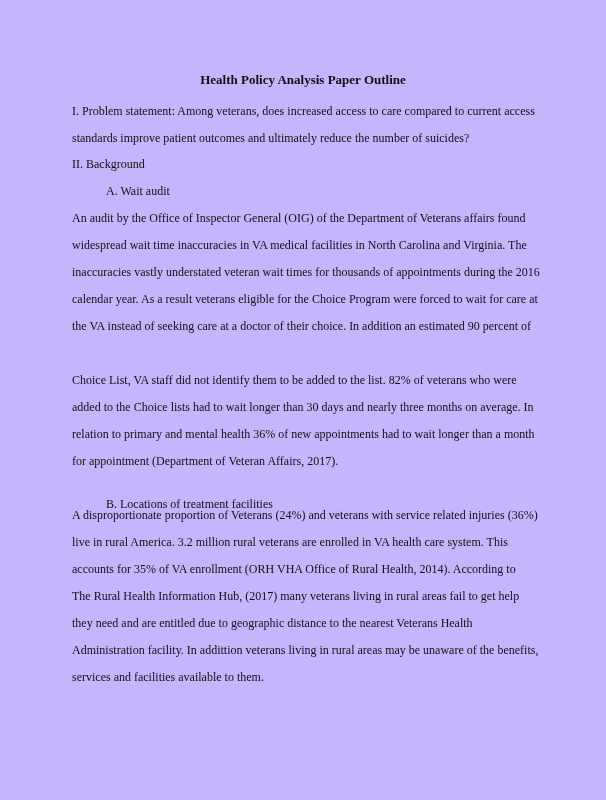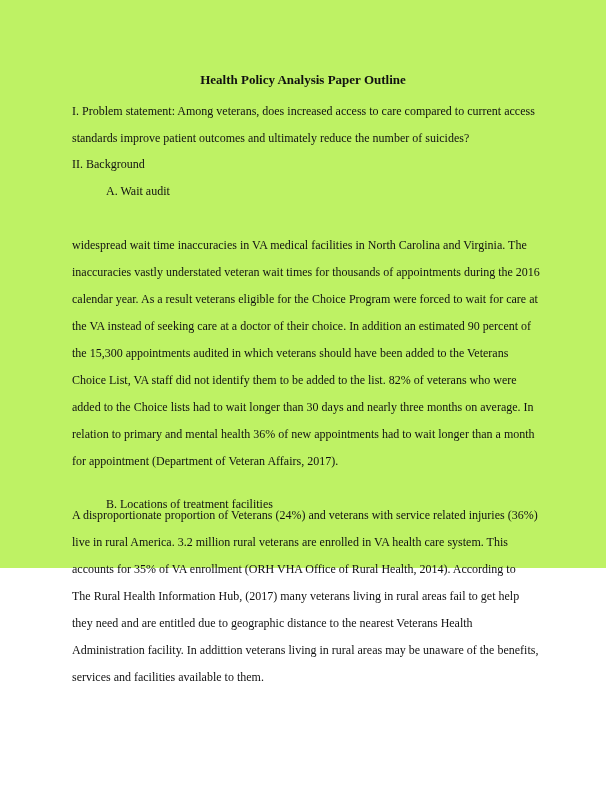--- a/index.html
+++ b/index.html
@@ -1,41 +1,41 @@
 <!DOCTYPE html>
 <html><head>
 <meta charset="utf-8">
 <style>
   html, body { margin: 0; padding: 0; background: #ffffff; }
   body { width: 606px; height: 800px; position: relative; overflow: hidden;
          font-family: "Liberation Serif", "DejaVu Serif", serif; color: #111111; }
-  .page { position: absolute; left: 0; top: 0; width: 606px; height: 568px; background: #bef264; }
+  .page { position: absolute; left: 0; top: 0; width: 606px; height: 800px; background: #c4b5fd; }
   .title { position: absolute; top: 72px; left: 0; width: 606px; text-align: center;
            font-weight: bold; font-size: 13px; }
   .line { position: absolute; left: 72px; font-size: 12px; white-space: nowrap; line-height: 16px; }
   .sub { left: 106px; }
 </style>
 </head>
 <body>
 
 <div class="page">
   <div class="title">Health Policy Analysis Paper Outline</div>
 
   <div class="line" style="top:103px">I. Problem statement: Among veterans, does increased access to care compared to current access</div>
   <div class="line" style="top:130px">standards improve patient outcomes and ultimately reduce the number of suicides?</div>
 
   <div class="line" style="top:156px">II. Background</div>
 
   <div class="line sub" style="top:183px">A.  Wait audit</div>
 
+  <div class="line" style="top:210px">An audit by the Office of Inspector General (OIG) of the Department of Veterans affairs found</div>
   <div class="line" style="top:237px">widespread wait time inaccuracies in VA medical facilities in North Carolina and Virginia. The</div>
   <div class="line" style="top:264px">inaccuracies vastly understated veteran wait times for thousands of appointments during the 2016</div>
   <div class="line" style="top:291px">calendar year. As a result veterans eligible for the Choice Program were forced to wait for care at</div>
   <div class="line" style="top:318px">the VA instead of seeking care at a doctor of their choice. In addition an estimated 90 percent of</div>
-  <div class="line" style="top:345px">the 15,300 appointments audited in which veterans should have been added to the Veterans</div>
   <div class="line" style="top:372px">Choice List, VA staff did not identify them to be added to the list. 82% of veterans who were</div>
   <div class="line" style="top:399px">added to the Choice lists had to wait longer than 30 days and nearly three months on average. In</div>
   <div class="line" style="top:426px">relation to primary and mental health 36% of new appointments had to wait longer than a month</div>
   <div class="line" style="top:453px">for appointment (Department of Veteran Affairs, 2017).</div>
 
   <div class="line sub" style="top:496px">B.  Locations of treatment facilities</div>
 
   <div class="line" style="top:507px">A disproportionate proportion of Veterans (24%) and veterans with service related injuries (36%)</div>
   <div class="line" style="top:534px">live in rural America. 3.2 million rural veterans are enrolled in VA health care system. This</div>
   <div class="line" style="top:561px">accounts for 35% of VA enrollment (ORH VHA Office of Rural Health, 2014). According to</div>

